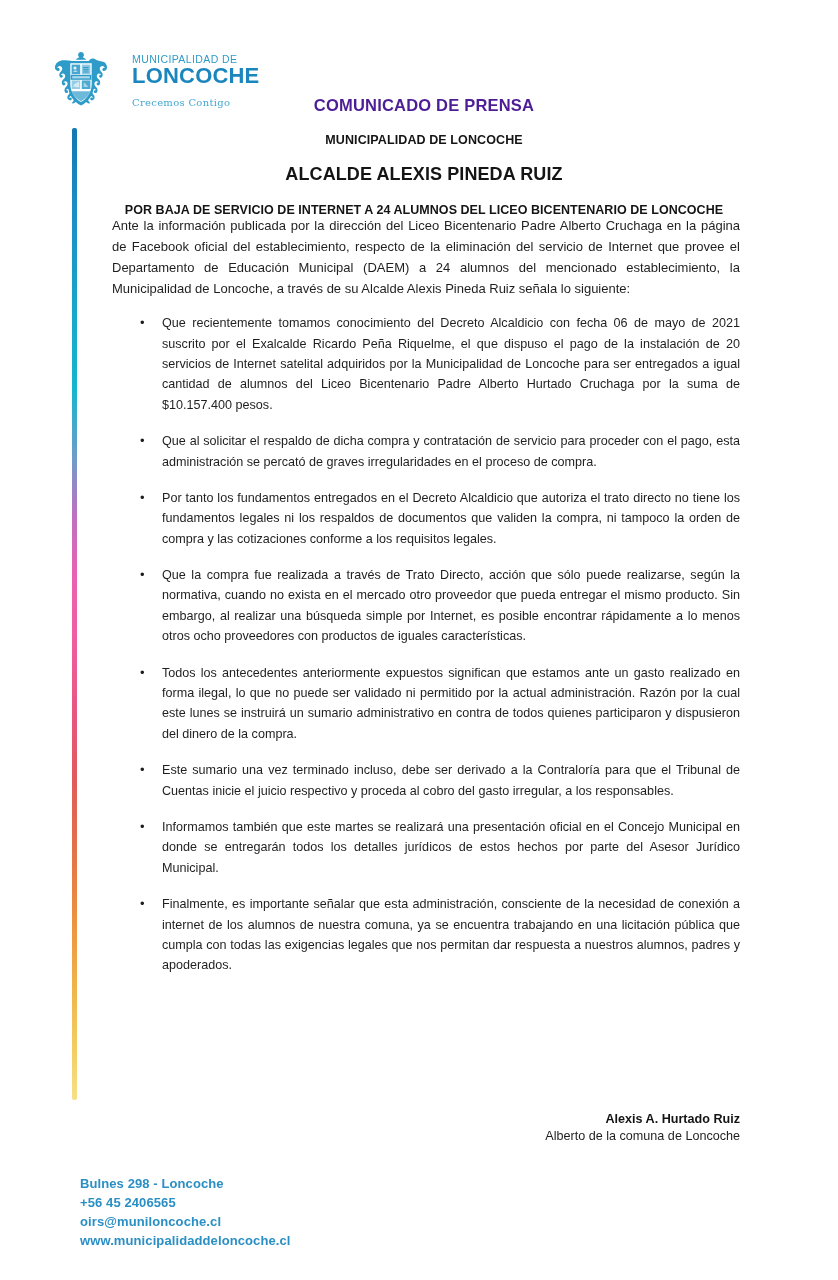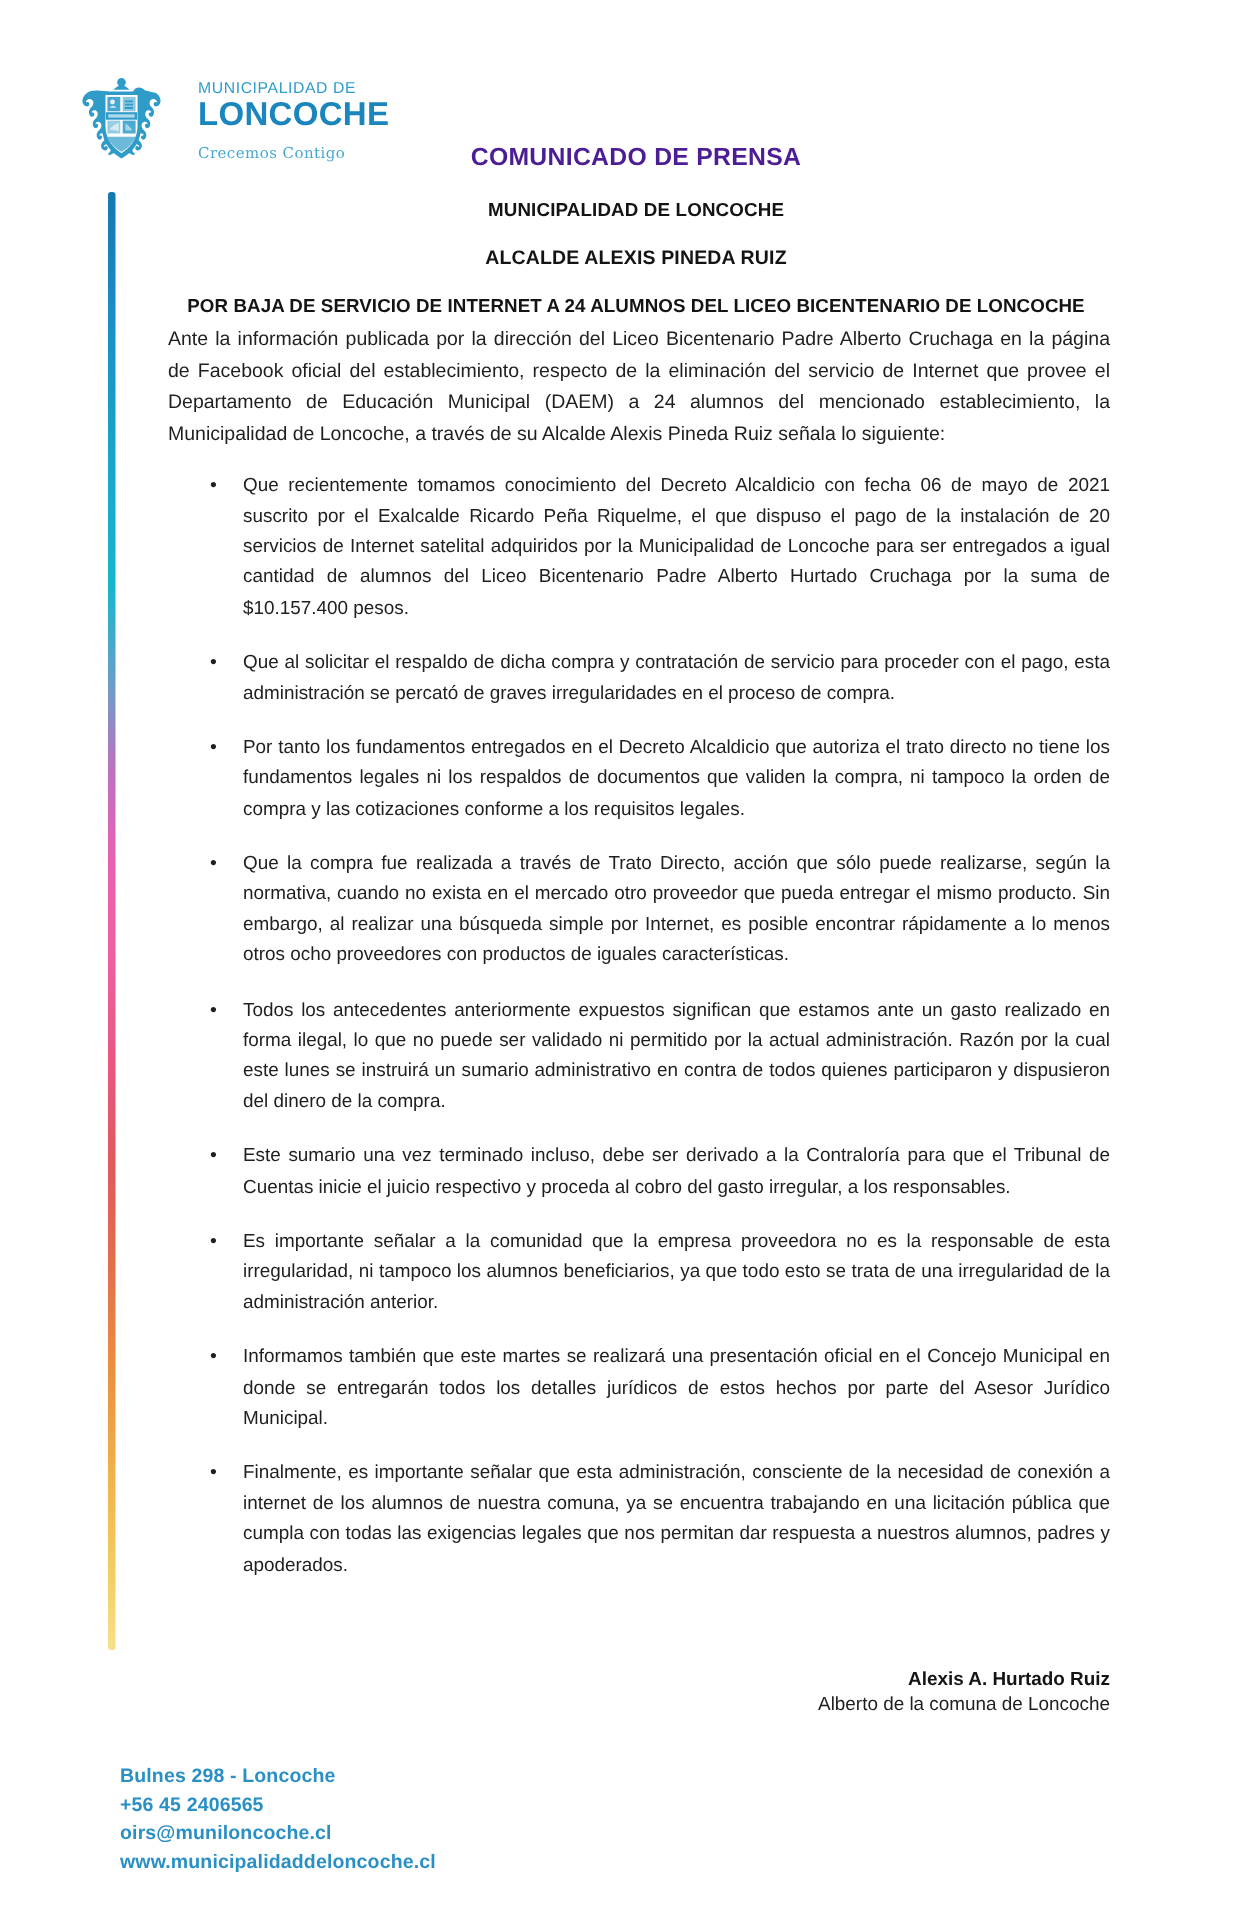--- a/index.html
+++ b/index.html
@@ -113,21 +113,21 @@
     margin: 0 0 18px 0;
   }
   .title-sub1 {
     font-size: 12.5px;
     font-weight: bold;
     letter-spacing: 0.1px;
     color: #141414;
     margin: 0 0 17px 0;
   }
   .title-sub2 {
-    font-size: 13px;
+    font-size: 18px;
     font-weight: bold;
     letter-spacing: 0.1px;
     color: #141414;
     margin: 0 0 18px 0;
   }
   .title-sub3 {
     font-size: 12.5px;
     font-weight: bold;
     letter-spacing: 0.05px;
     color: #141414;
@@ -264,21 +264,20 @@
 
   <div class="body-area">
     <p class="intro">Ante la información publicada por la dirección del Liceo Bicentenario Padre Alberto Cruchaga en la página de Facebook oficial del establecimiento, respecto de la eliminación del servicio de Internet que provee el Departamento de Educación Municipal (DAEM) a 24 alumnos del mencionado establecimiento, la Municipalidad de Loncoche, a través de su Alcalde Alexis Pineda Ruiz señala lo siguiente:</p>
     <ul class="bullets">
       <li>Que recientemente tomamos conocimiento del Decreto Alcaldicio con fecha 06 de mayo de 2021 suscrito por el Exalcalde Ricardo Peña Riquelme, el que dispuso el pago de la instalación de 20 servicios de Internet satelital adquiridos por la Municipalidad de Loncoche para ser entregados a igual cantidad de alumnos del Liceo Bicentenario Padre Alberto Hurtado Cruchaga por la suma de $10.157.400  pesos.</li>
       <li>Que al solicitar el respaldo de dicha compra y contratación de servicio para proceder con el pago, esta administración se percató de graves irregularidades en el proceso de compra.</li>
       <li>Por tanto los fundamentos entregados en el Decreto Alcaldicio que autoriza el trato directo no tiene los fundamentos legales ni los respaldos de documentos que validen la compra, ni tampoco la orden de compra y las cotizaciones conforme a los requisitos legales.</li>
       <li>Que la compra fue realizada a través de Trato Directo, acción que sólo puede realizarse, según la normativa, cuando no exista en el mercado otro proveedor que pueda entregar el mismo producto. Sin embargo, al realizar una búsqueda simple por Internet, es posible encontrar rápidamente a lo menos otros ocho proveedores con productos de iguales características.</li>
       <li>Todos los antecedentes anteriormente expuestos significan que estamos ante un gasto realizado en forma ilegal, lo que no puede ser validado ni permitido por la actual administración. Razón por la cual este lunes se instruirá un sumario administrativo en contra de todos quienes participaron y dispusieron del dinero de la compra.</li>
       <li>Este sumario una vez terminado incluso, debe ser derivado a la Contraloría para que el Tribunal de Cuentas inicie el juicio respectivo y proceda al cobro del gasto irregular, a los responsables.</li>
-      <li>Es importante señalar a la comunidad que la empresa proveedora no es la responsable de esta irregularidad, ni tampoco los alumnos beneficiarios, ya que todo esto se trata de una irregularidad de la administración anterior.</li>
       <li>Informamos también que este martes se realizará una presentación oficial en el Concejo Municipal en donde se entregarán todos los detalles jurídicos de estos hechos por parte del Asesor Jurídico Municipal.</li>
       <li>Finalmente, es importante señalar que esta administración, consciente de la necesidad de conexión a internet de los alumnos de nuestra comuna, ya se encuentra trabajando en una licitación pública que cumpla con todas las exigencias legales que nos permitan dar respuesta a nuestros alumnos, padres y apoderados.</li>
     </ul>
   </div>
 
   <div class="signature">
     <p class="sig-name">Alexis A. Hurtado Ruiz</p>
     <p class="sig-role">Alberto de la comuna de Loncoche</p>
   </div>
 

